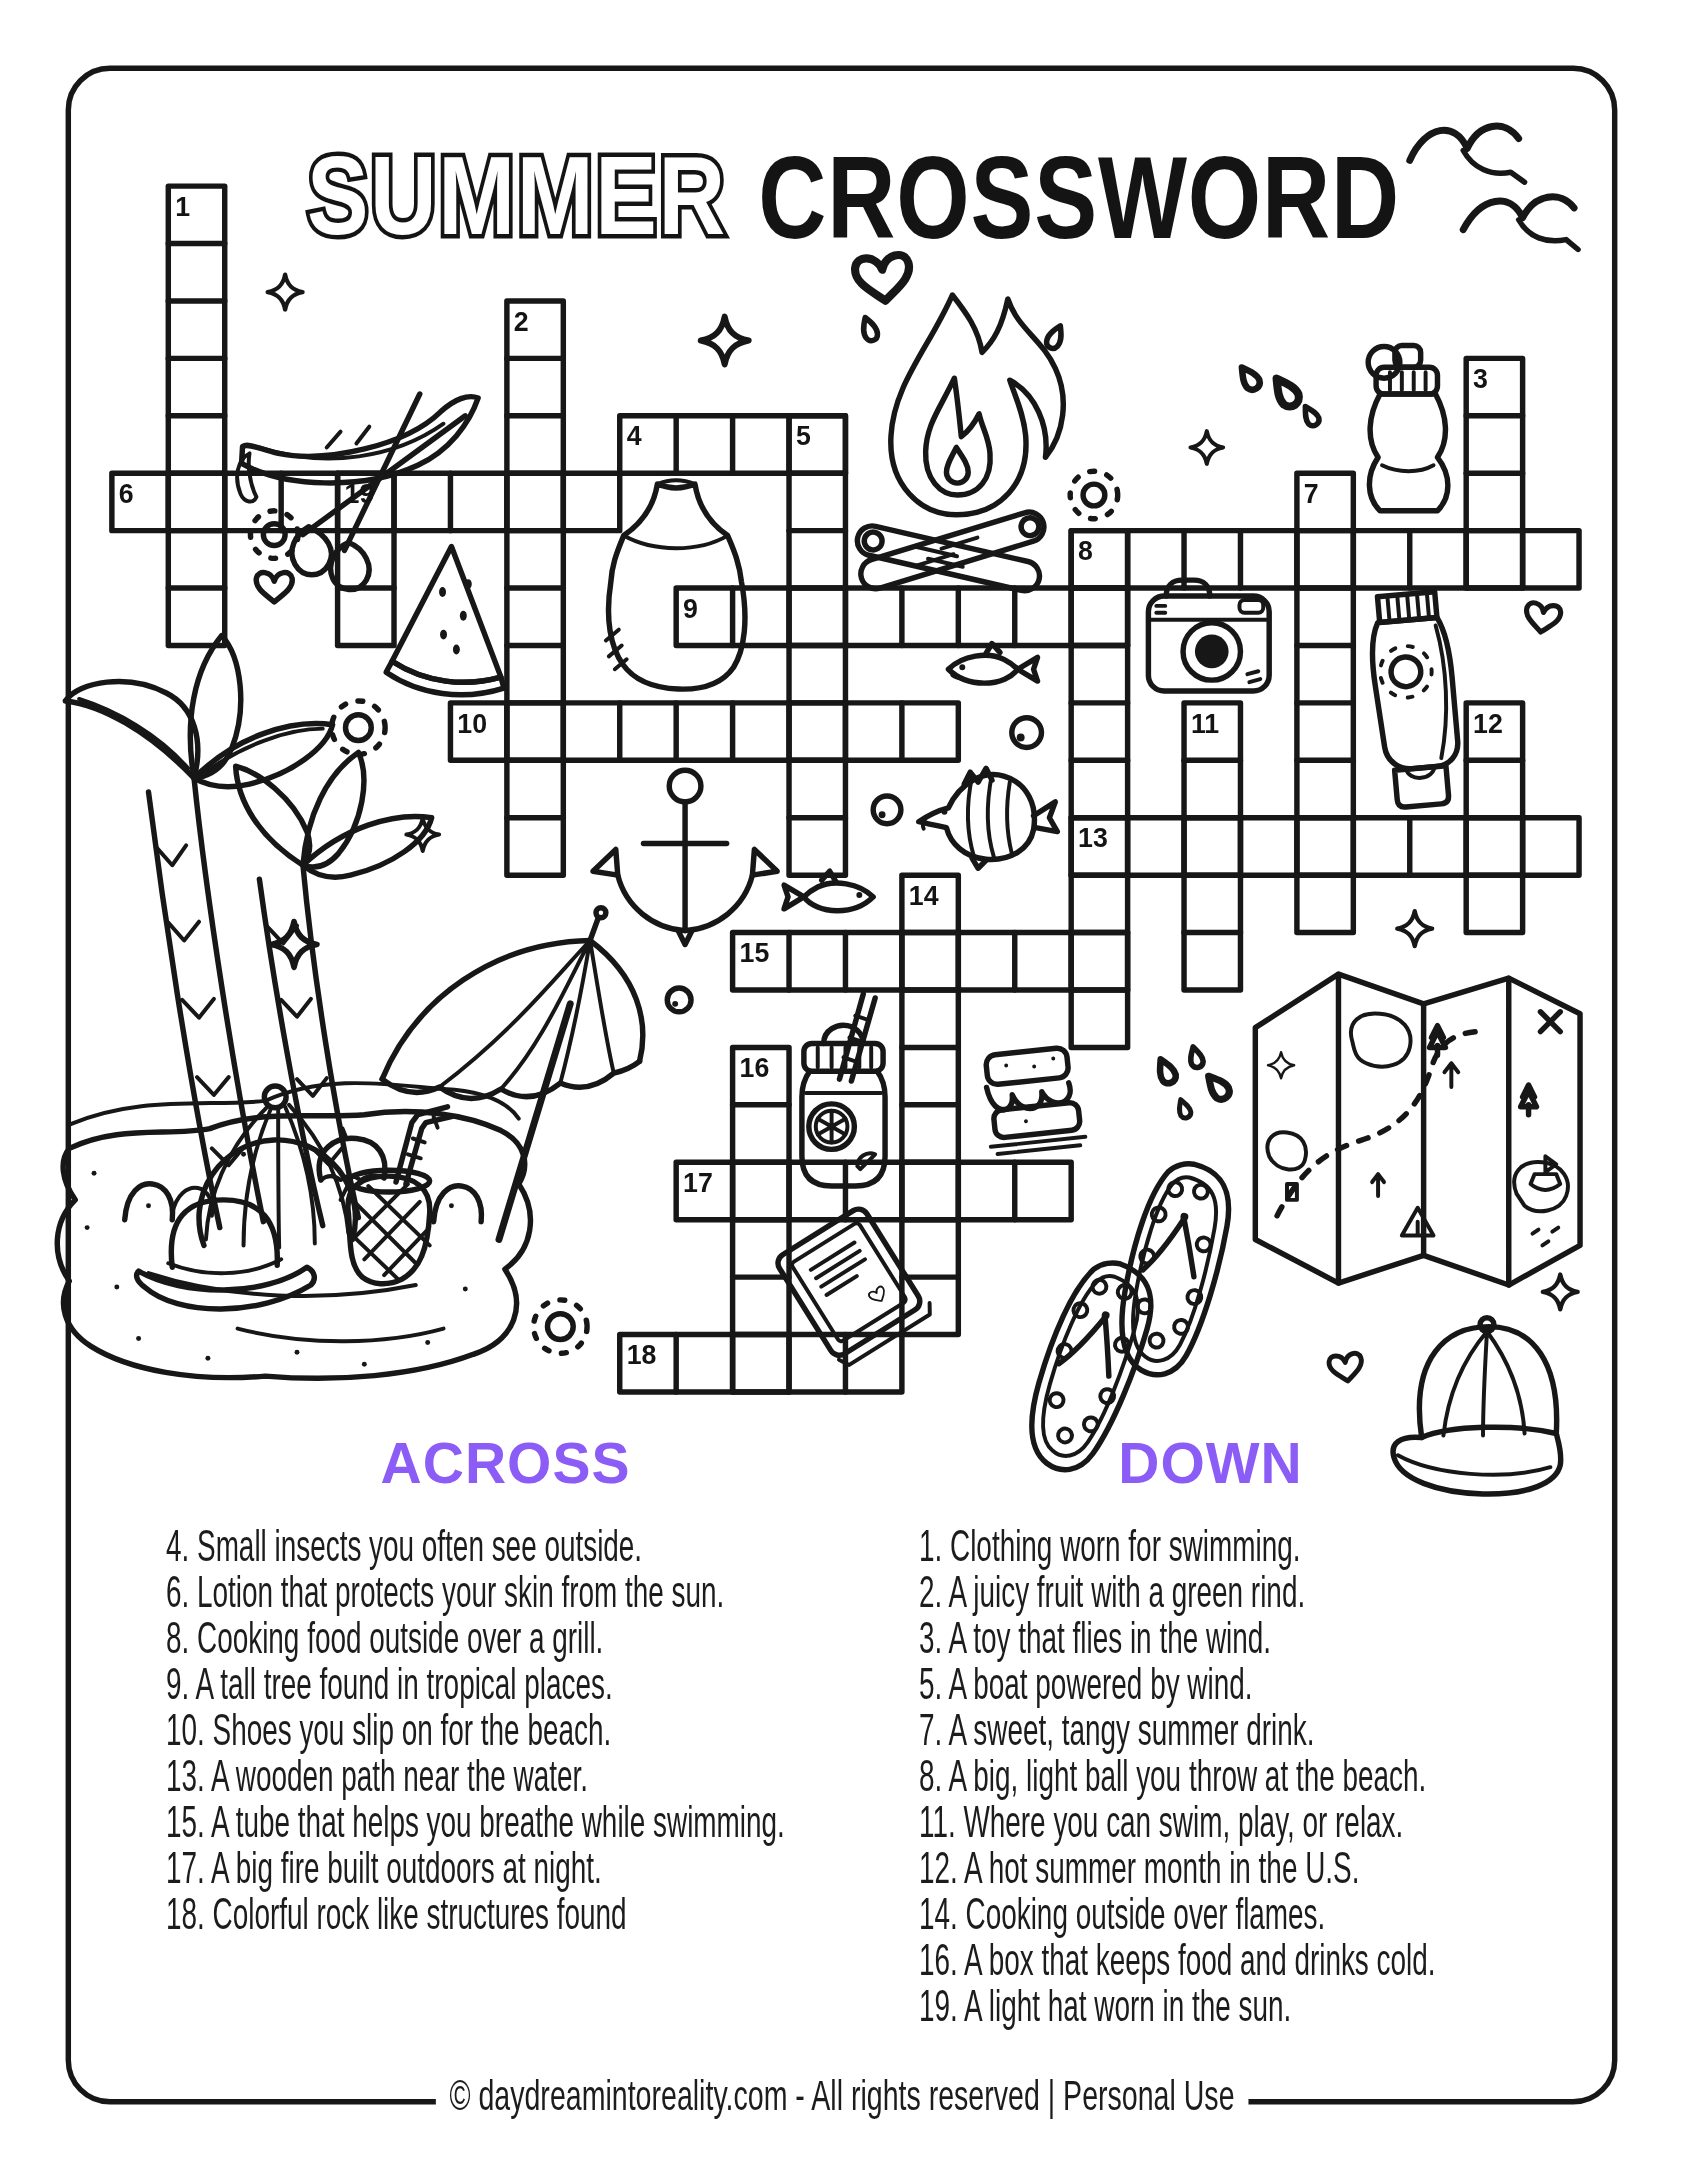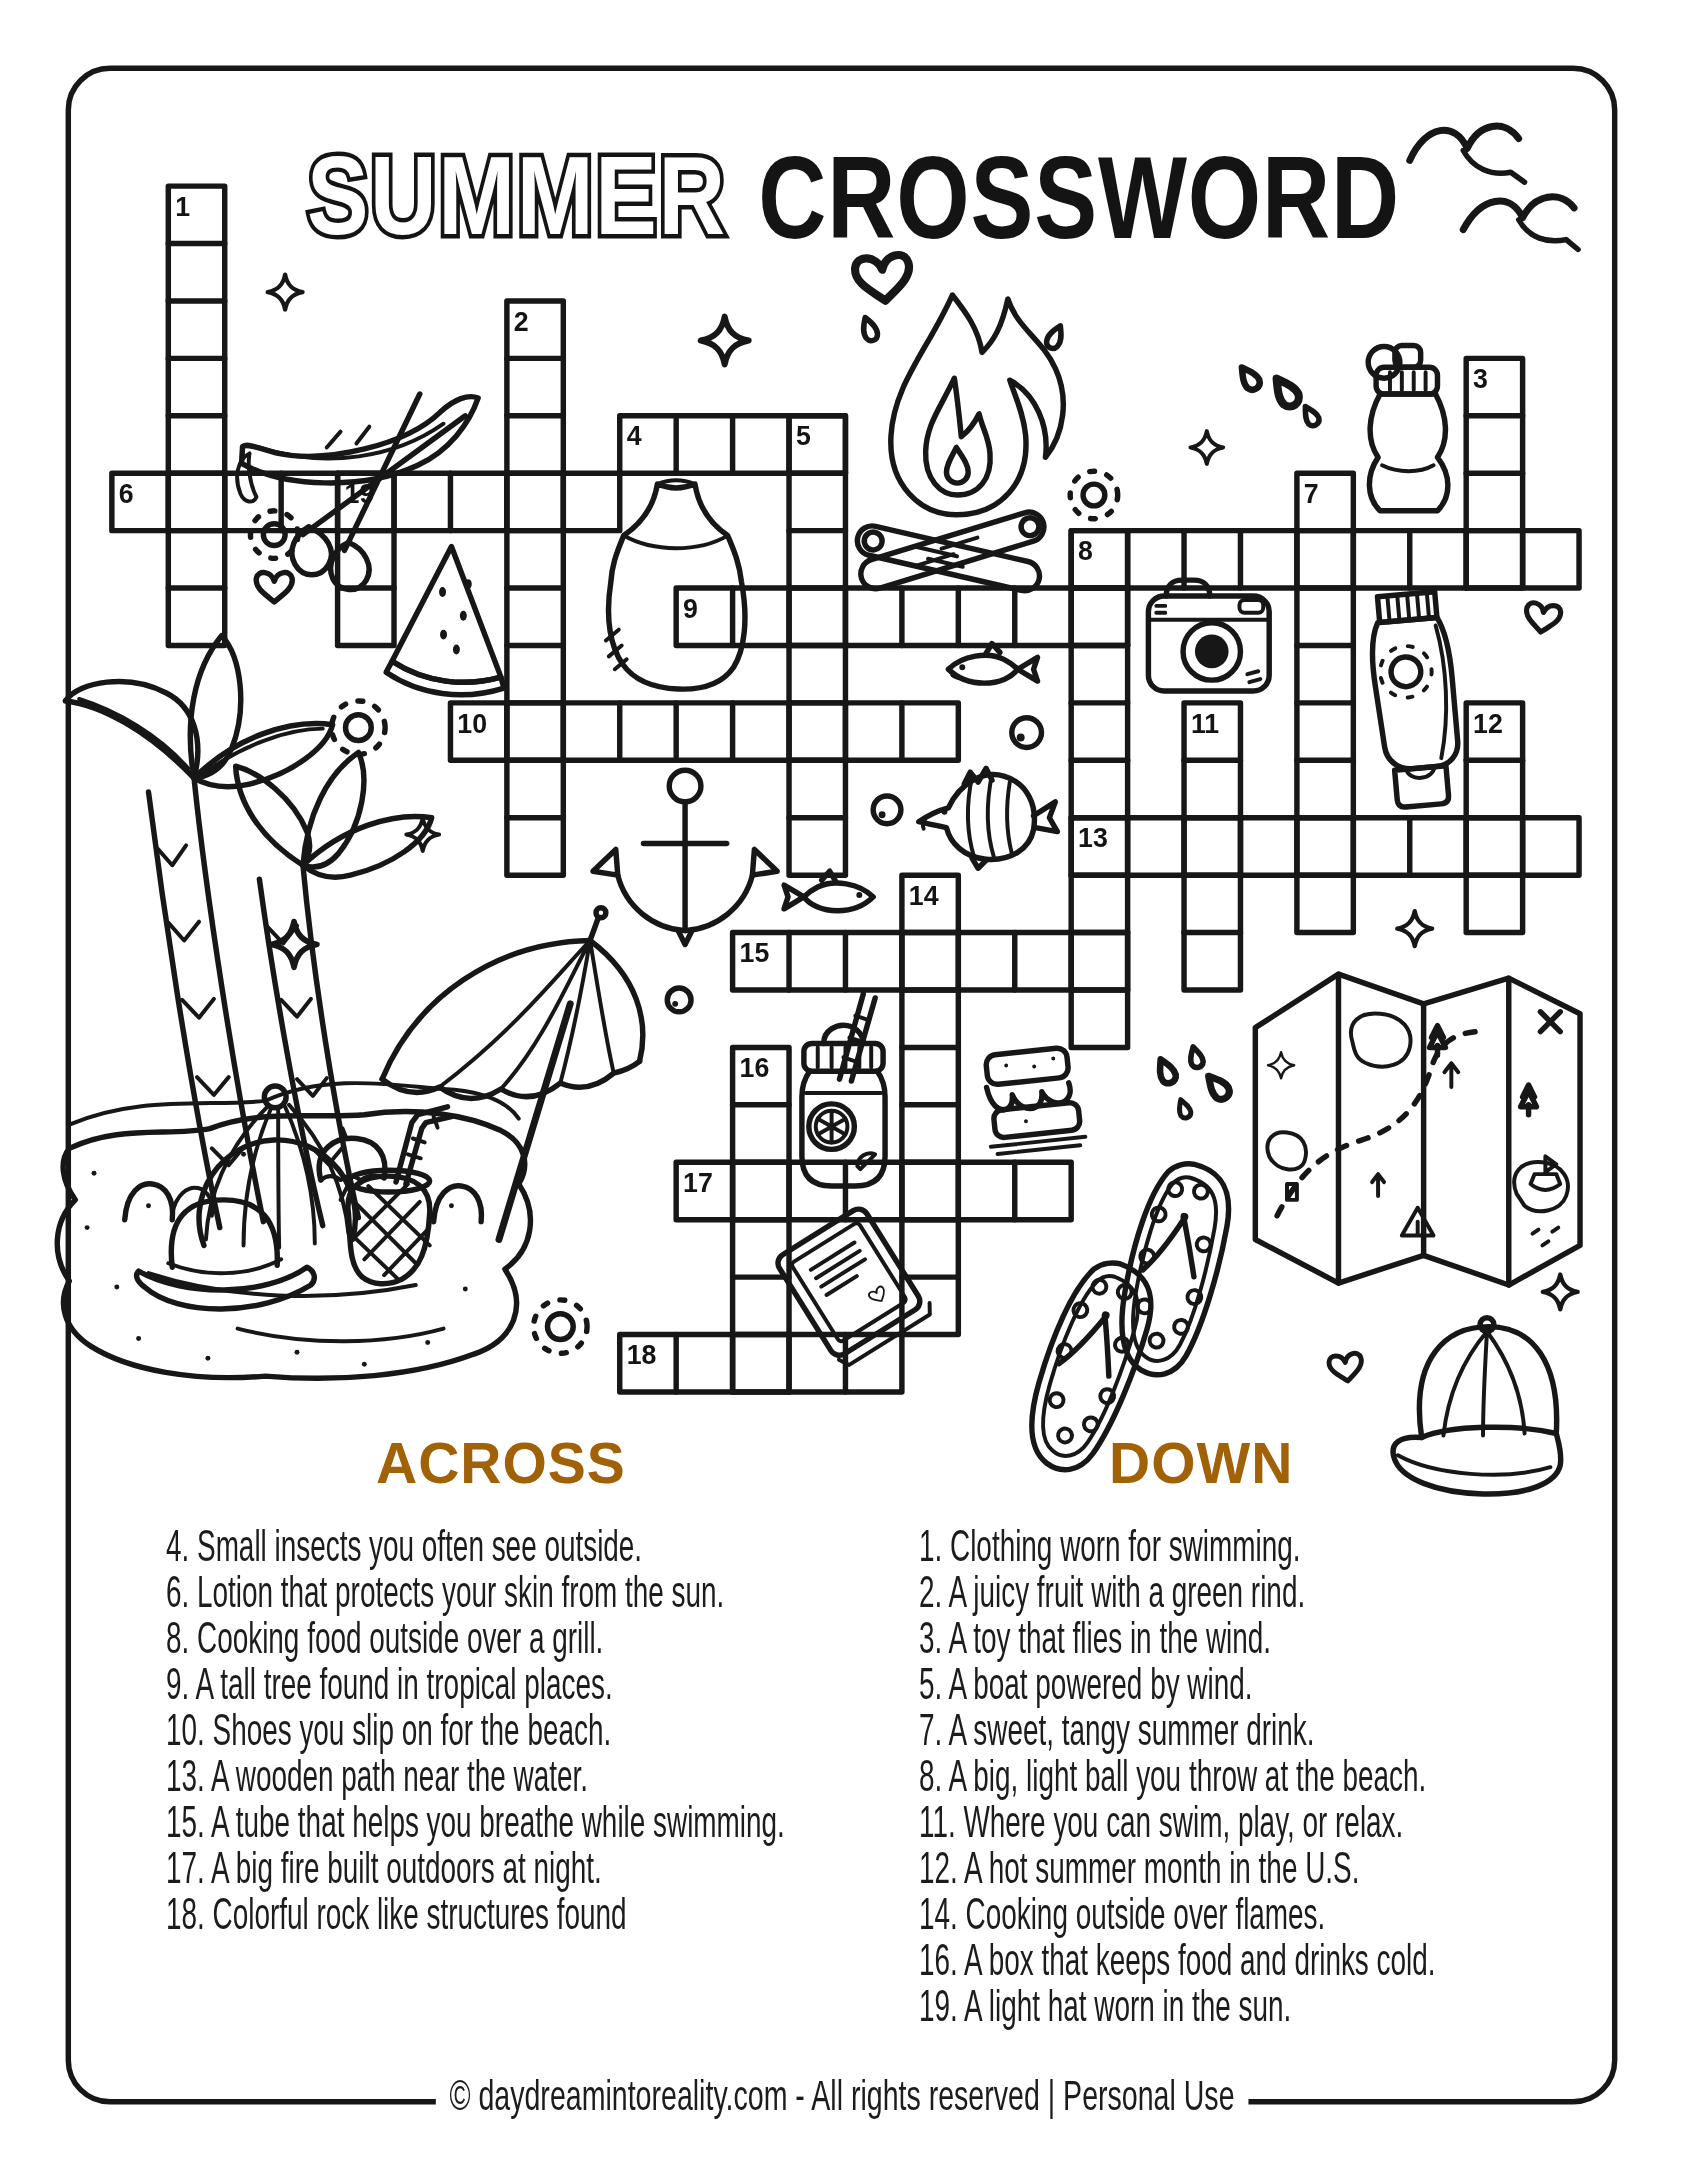--- a/index.html
+++ b/index.html
@@ -19,24 +19,24 @@
   .border-rect{fill:none;stroke:#0d0d0d;stroke-width:14;}
 
   .cellrect{fill:none;stroke:#141414;stroke-width:7;}
   .cellline{stroke:#141414;stroke-width:7;}
   .cellnum{font:bold 27px "Liberation Sans",sans-serif;fill:#141414;}
 
   .t-outline{font:bold 112px "Liberation Sans",sans-serif;fill:#ffffff;stroke:#141414;stroke-width:9px;
              paint-order:stroke;letter-spacing:2px;}
   .t-solid{font:bold 118px "Liberation Sans",sans-serif;fill:#141414;letter-spacing:1px;}
 
-  .header{position:absolute;font-weight:bold;font-size:57px;letter-spacing:1px;color:#a16207;
-          text-align:left;white-space:nowrap;}
+  .header{position:absolute;font-weight:bold;font-size:57px;letter-spacing:1px;color:#8b5cf6;
+          text-align:center;white-space:nowrap;}
   .across-header{left:376px;top:1430px;width:259px;}
-  .down-header{left:1109px;top:1430px;width:251px;}
+  .down-header{left:1085px;top:1430px;width:251px;}
 
   .clue-col{position:absolute;top:1523px;width:1049px;font-size:45px;line-height:46px;color:#1c1c1c;
             transform:scaleX(0.62);transform-origin:0 0;}
   #across-list{left:166px;}
   #down-list{left:919px;}
   .clue{margin:0;}
 
   .footer{position:absolute;top:2073px;left:50%;transform:translateX(-50%) scaleX(0.68);
           transform-origin:center top;background:#fff;padding:0 20px;font-size:42px;line-height:46px;
           white-space:nowrap;color:#1c1c1c;}

